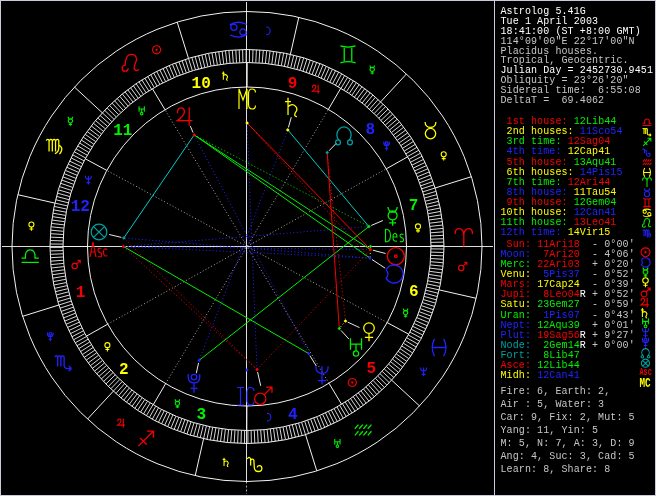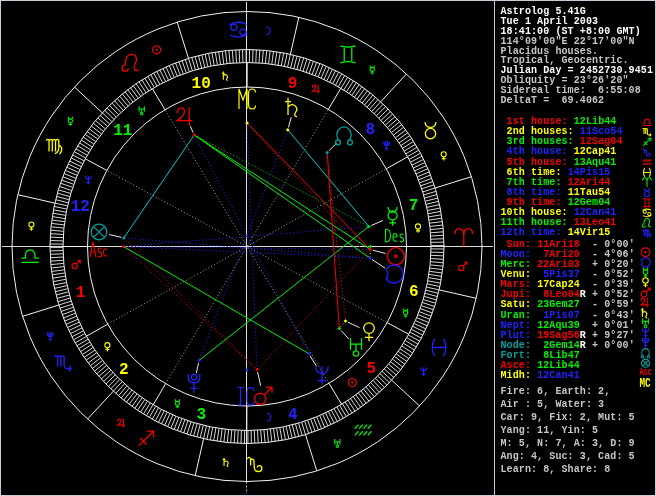--- a/index.html
+++ b/index.html
@@ -1,15 +1,15 @@
 <!DOCTYPE html>
 <html><head><meta charset="utf-8"><style>
 html,body{margin:0;padding:0;background:#000;}
 #scr{position:relative;width:656px;height:496px;background:#000;overflow:hidden;}
-pre{margin:0;position:absolute;font-family:"Liberation Mono",monospace;font-weight:bold;
+pre{margin:0;position:absolute;font-family:"Liberation Mono",monospace;font-weight:normal;
 font-size:10px;line-height:10.13px;letter-spacing:.1px;white-space:pre;}
 i{font-style:normal}
 .w{color:#ffffff} .g{color:#c6c6c6} .r{color:#f60000} .y{color:#ffff00} .gr{color:#00f000} .b{color:#2222ff} .t{color:#00a0a0}
 text{font-family:"Liberation Mono",monospace}
 </style></head><body>
 <div id="scr">
 <svg width="656" height="496" viewBox="0 0 656 496" style="position:absolute;left:0;top:0">
       <rect x="0.5" y="0.5" width="655" height="495" fill="none" stroke="#cfc8d8" stroke-width="1"></rect>
       <line x1="494.5" y1="1" x2="494.5" y2="495" stroke="#cfc8d8" stroke-width="1"></line>
       <line x1="107.7" y1="324.2" x2="386.3" y2="168.8" stroke="#a8b18d" stroke-width="1" stroke-dasharray="1 2.2"></line>
@@ -317,27 +317,27 @@
 <i class="w">18:41:00 (ST +8:00 GMT)</i>
 <i class="g">114°09'00"E 22°17'00"N</i>
 <i class="g">Placidus houses.</i>
 <i class="g">Tropical, Geocentric.</i>
 <i class="w">Julian Day = 2452730.9451</i>
 <i class="g">Obliquity = 23°26'20"</i>
 <i class="g">Sidereal time:  6:55:08</i>
 <i class="g">DeltaT =  69.4062</i></pre>
 <pre style="left:500.5px;top:117.0px"><i class="r"> 1st house:</i> <i class="gr">12Lib44</i>
 <i class="y"> 2nd houses:</i> <i class="b">11Sco54</i>
-<i class="gr"> 3rd houses:</i> <i class="r">12Sag04</i>
-<i class="b"> 4th house:</i> <i class="y">12Cap41</i>
+<i class="gr"> 3rd time:</i> <i class="r">12Sag04</i>
+<i class="b"> 4th time:</i> <i class="y">12Cap41</i>
 <i class="r"> 5th house:</i> <i class="gr">13Aqu41</i>
-<i class="y"> 6th time:</i> <i class="b">14Pis15</i>
+<i class="y"> 6th houses:</i> <i class="b">14Pis15</i>
 <i class="gr"> 7th time:</i> <i class="r">12Ari44</i>
-<i class="b"> 8th time:</i> <i class="y">11Tau54</i>
-<i class="r"> 9th time:</i> <i class="gr">12Gem04</i>
+<i class="b"> 8th house:</i> <i class="y">11Tau54</i>
+<i class="r"> 9th house:</i> <i class="gr">12Gem04</i>
 <i class="y">10th house:</i> <i class="b">12Can41</i>
 <i class="gr">11th house:</i> <i class="r">13Leo41</i>
 <i class="b">12th time:</i> <i class="y">14Vir15</i></pre>
 <pre style="left:500.5px;top:240px;line-height:10.08px"><i class="r"> Sun:</i> <i class="r">11Ari18</i>  <i class="g">- 0°00'</i>
 <i class="b">Moon:</i> <i class="r"> 7Ari20</i>  <i class="g">- 4°06'</i>
 <i class="gr">Merc:</i> <i class="r">22Ari03</i>  <i class="g">+ 0°20'</i>
 <i class="y">Venu:</i> <i class="b"> 5Pis37</i>  <i class="g">- 0°52'</i>
 <i class="r">Mars:</i> <i class="y">17Cap24</i>  <i class="g">- 0°39'</i>
 <i class="r">Jupi:</i> <i class="r"> 8Leo04</i><i class="w">R</i> <i class="g">+ 0°52'</i>
 <i class="y">Satu:</i> <i class="gr">23Gem27</i>  <i class="g">- 0°59'</i>

